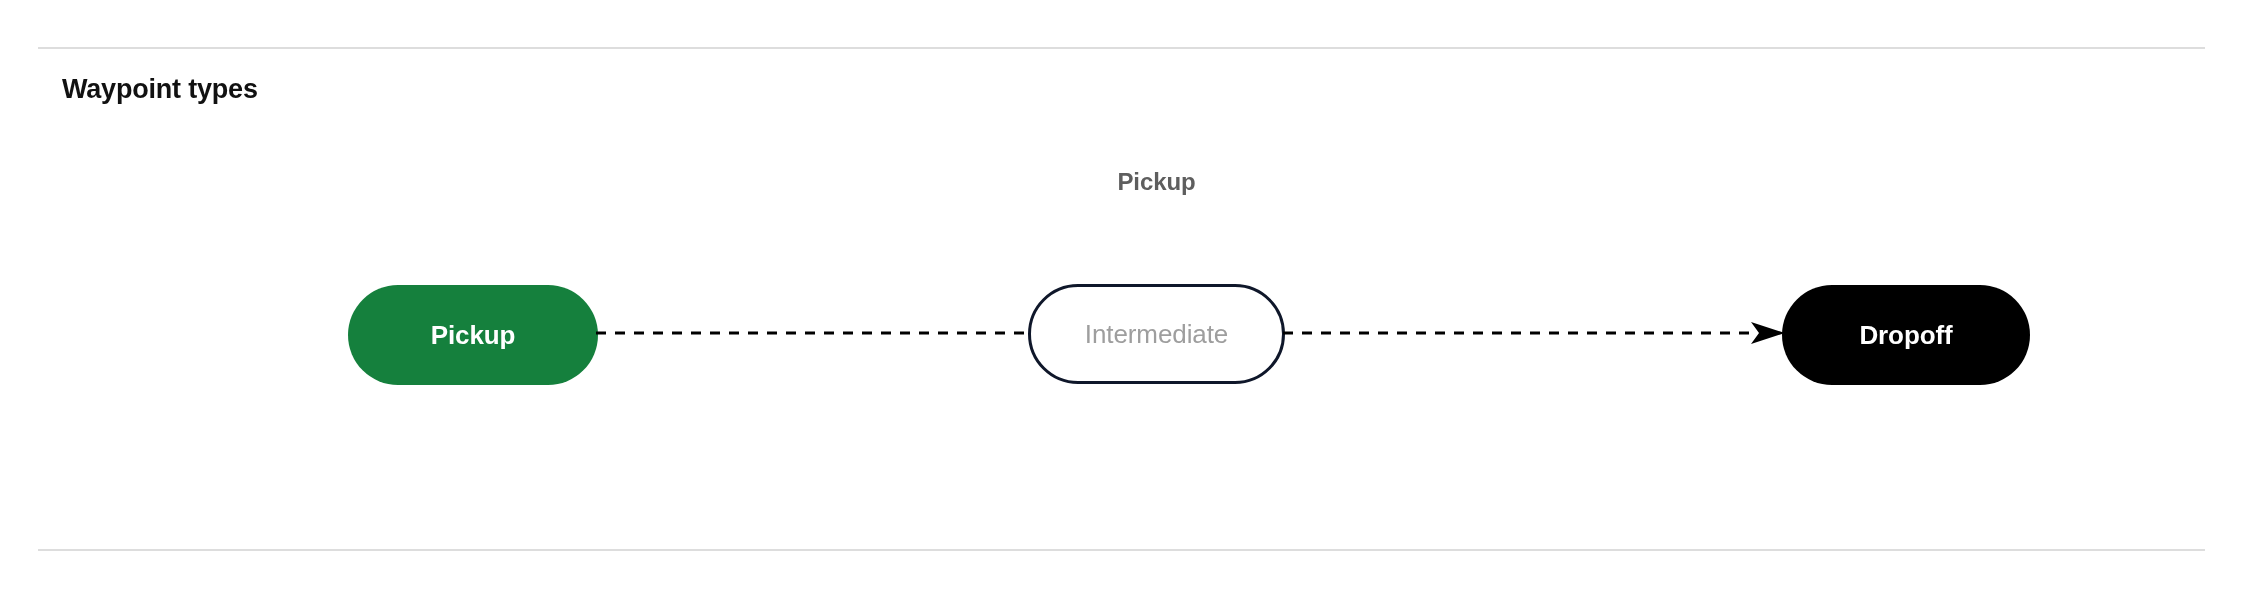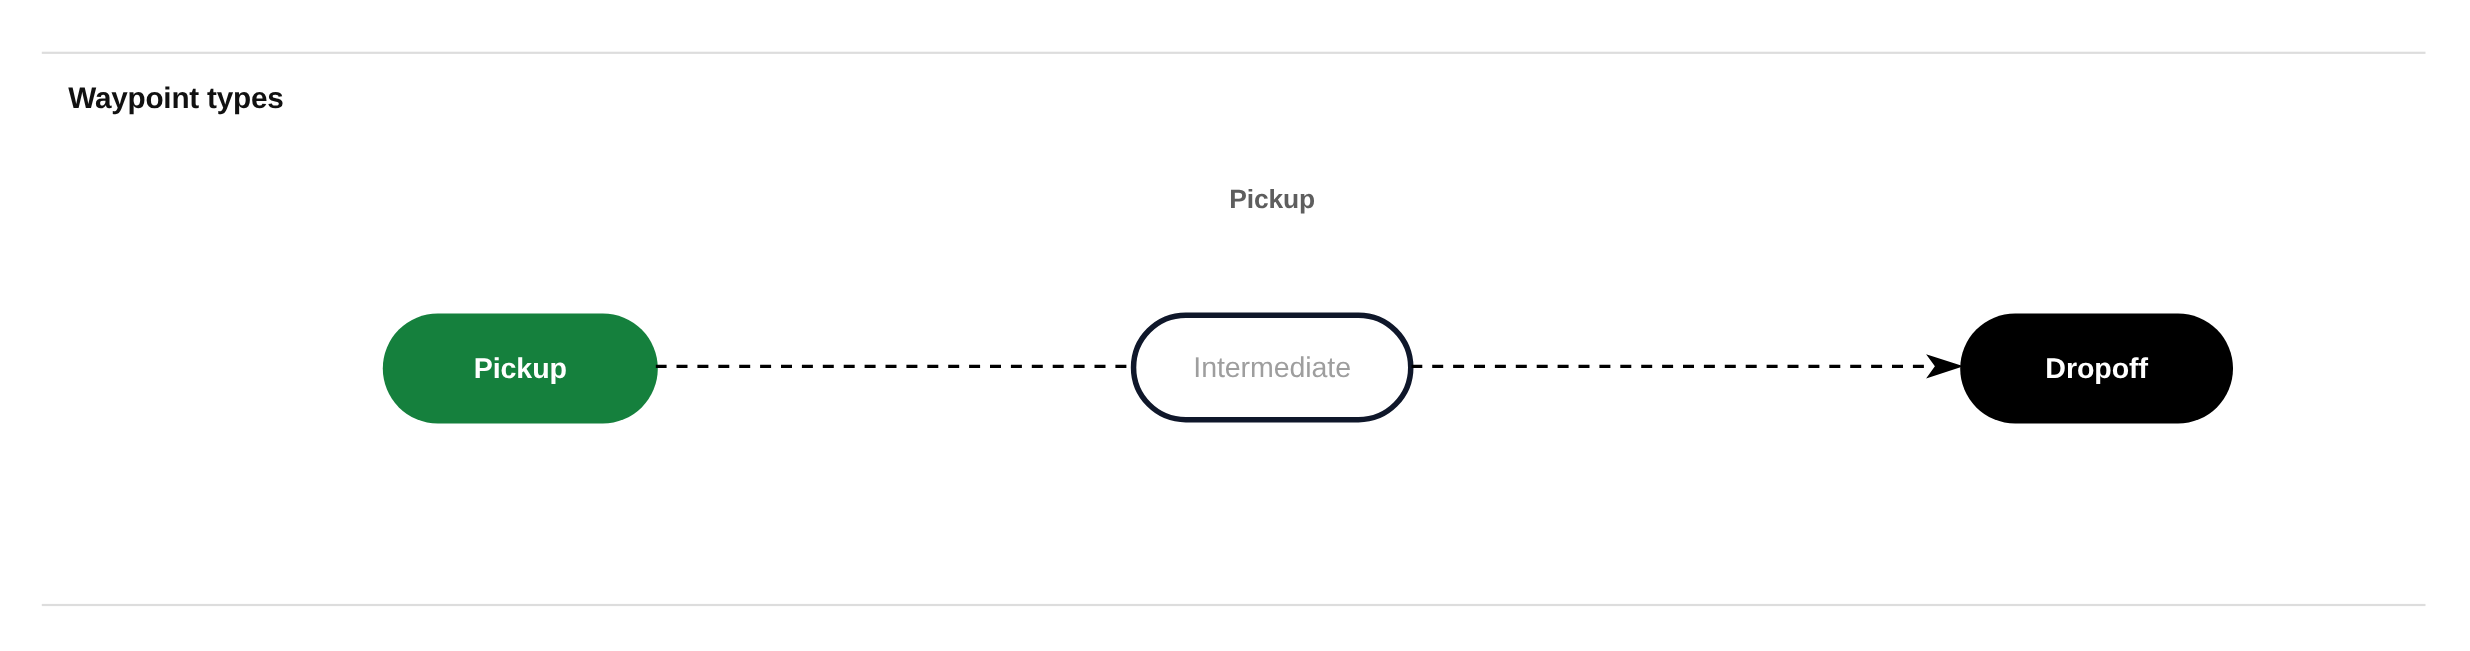--- a/index.html
+++ b/index.html
@@ -86,21 +86,21 @@
     background: #15803d;
     color: #ffffff;
   }
 
   .node-intermediate {
     left: 1028px;
     top: 284px;
     width: 257px;
     height: 100px;
     background: #ffffff;
-    border: 5px solid #0f172a;
+    border: 3px solid #0f172a;
     color: #9e9e9e;
     font-weight: normal;
   }
 
   .node-dropoff {
     left: 1782px;
     top: 285px;
     width: 248px;
     height: 100px;
     background: #000000;

